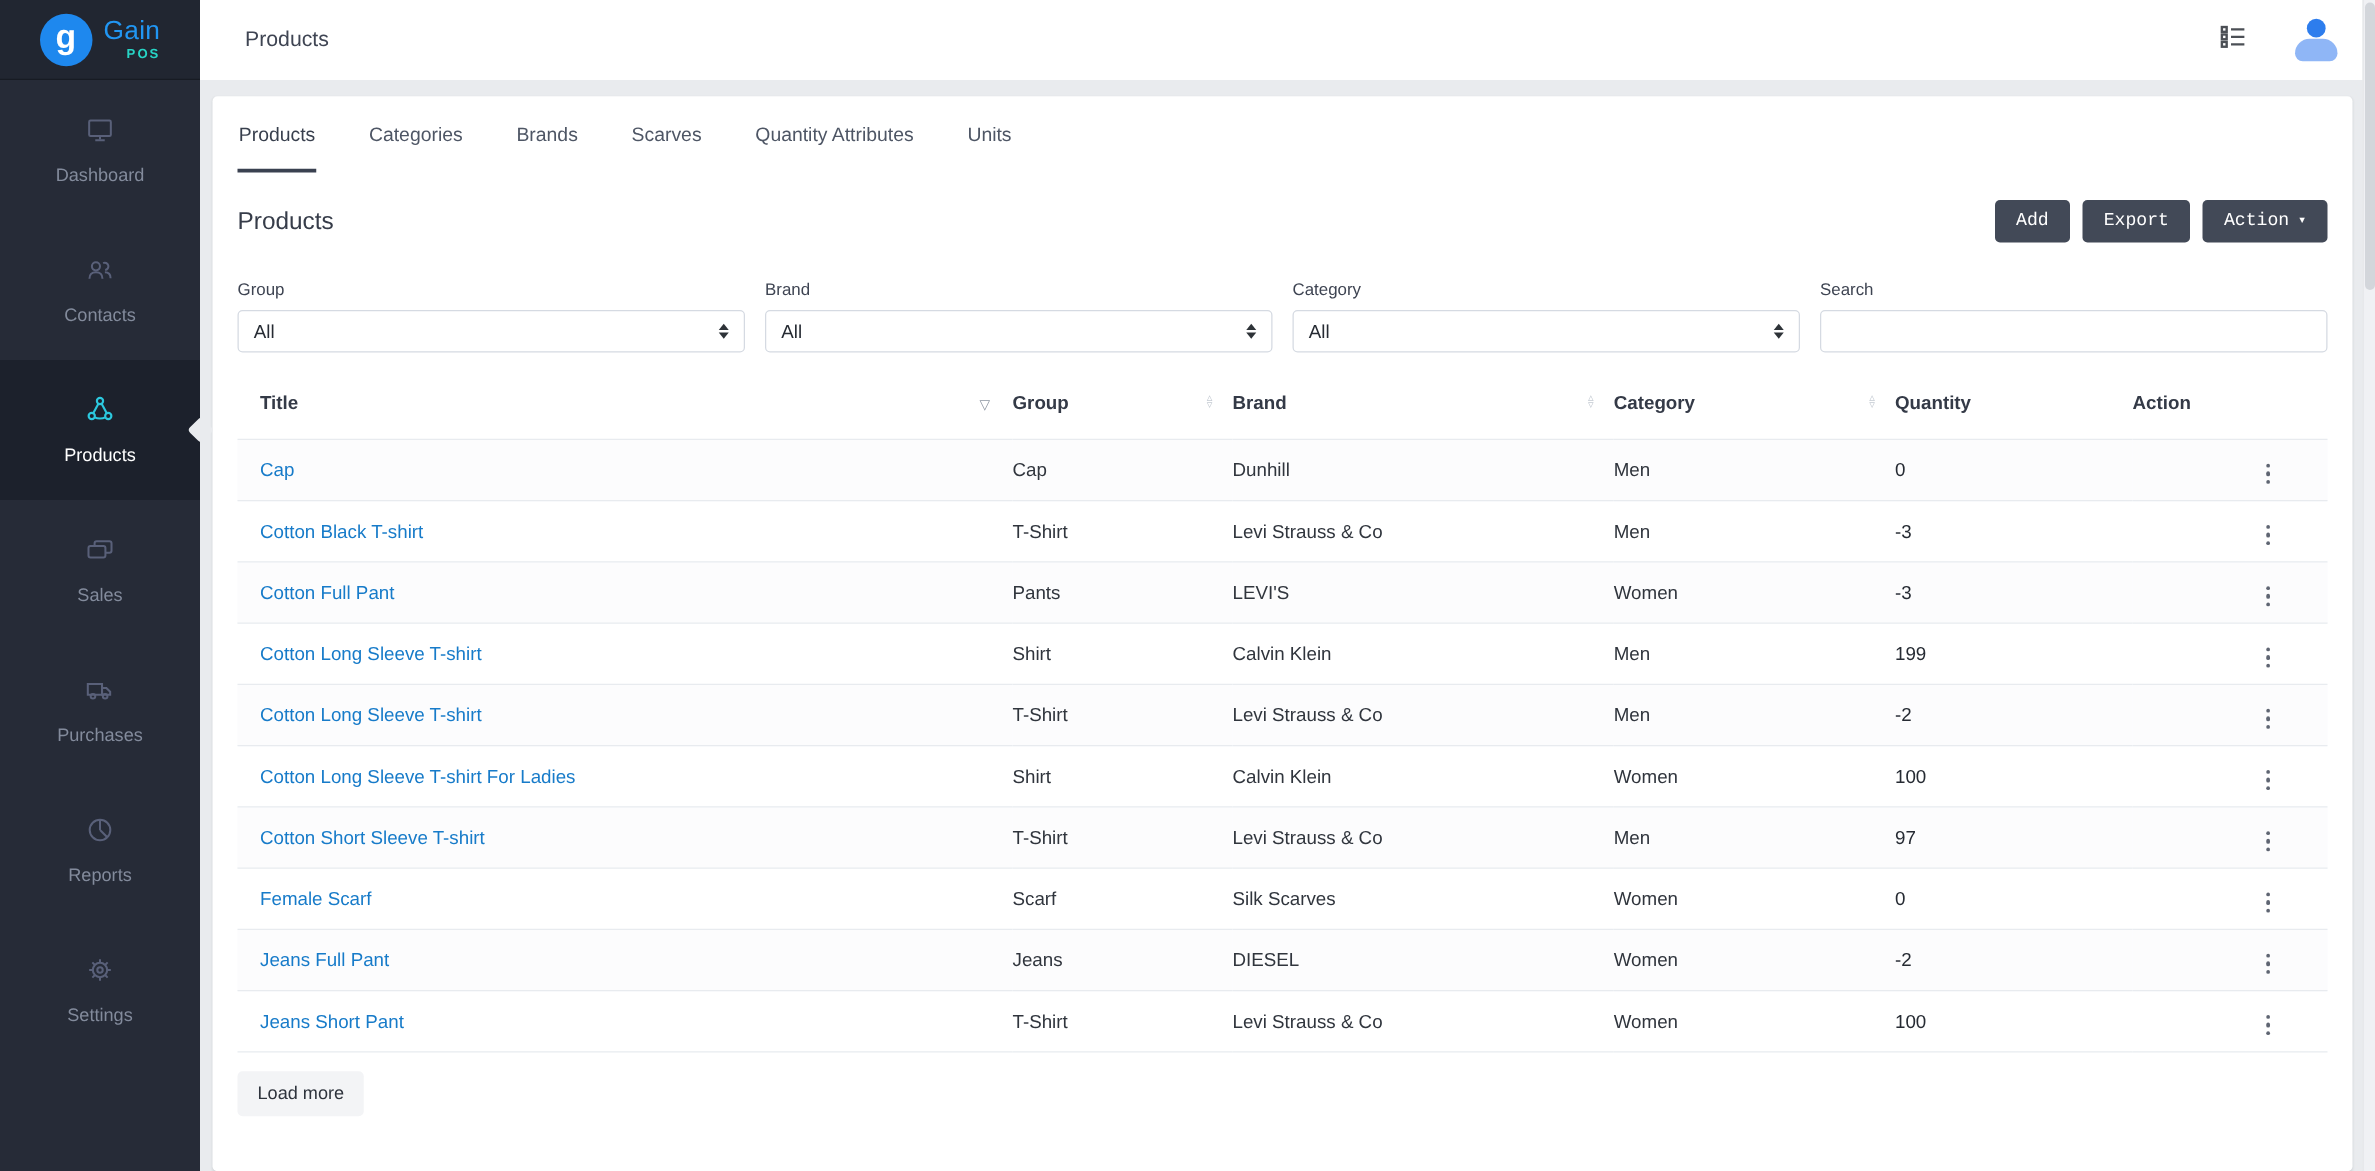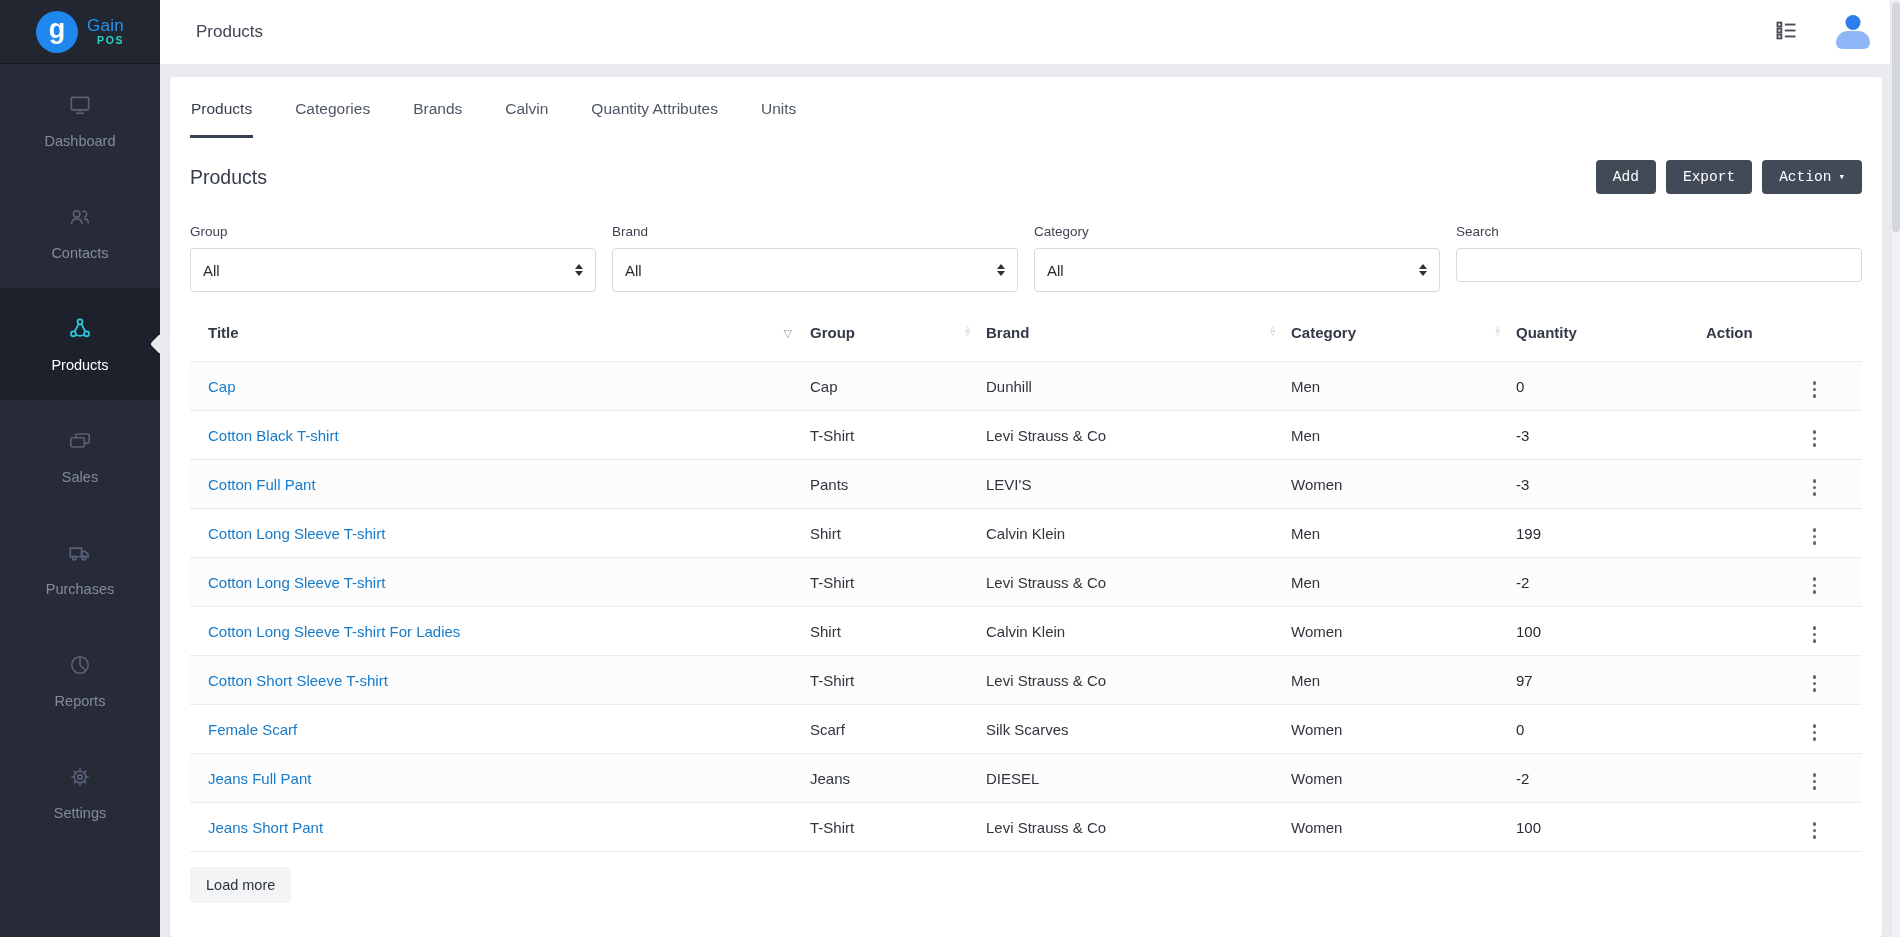--- a/index.html
+++ b/index.html
@@ -7,21 +7,21 @@
   body { font-family:"Liberation Sans", sans-serif; background:#e9ebee; color:#30353d; }
 
   .app { display:flex; width:1900px; height:937px; position:relative; }
 
   
   .sidebar { width:160px; height:937px; background:#262b37; flex:0 0 160px; display:flex; flex-direction:column; }
   .logo-block { height:64px; background:#212631; display:flex; align-items:center; justify-content:center; gap:9px; border-bottom:1px solid rgba(0,0,0,.28); }
   .logo-circle { width:42px; height:42px; border-radius:50%; background:#1e88ee; display:flex; align-items:center; justify-content:center; }
   .logo-circle span { color:#fff; font-size:27px; font-weight:bold; line-height:1; transform:translateY(-2px); }
   .logo-text { display:flex; flex-direction:column; align-items:flex-end; }
-  .logo-text .brand { color:#2196f3; font-size:17px; font-weight:500; letter-spacing:.3px; line-height:1.05; }
+  .logo-text .brand { color:#2196f3; font-size:21px; font-weight:500; letter-spacing:.3px; line-height:1.05; }
   .logo-text .sub { color:#27d4c5; font-size:10.5px; letter-spacing:1.6px; font-weight:bold; }
 
   nav { flex:1; display:flex; flex-direction:column; }
   .nav-item { height:112px; display:flex; flex-direction:column; align-items:center; justify-content:center; gap:11px; color:#838b9c; position:relative; cursor:pointer; }
   .nav-item svg { stroke:#596079; }
   .nav-item .nav-label { font-size:14.5px; }
   .nav-item.active { background:#1c212c; color:#ffffff; }
   .nav-item.active svg { stroke:#2cc8de; }
   .nav-item.active::after { content:""; position:absolute; right:-8px; top:50%; width:15px; height:15px;
      background:#e9ebee; transform:translateY(-50%) rotate(45deg); border-radius:3px; }
@@ -46,21 +46,21 @@
   
   .section-head { display:flex; align-items:center; margin-top:22px; }
   .section-title { font-size:19.5px; color:#363c49; }
   .btn-group { margin-left:auto; display:flex; gap:10px; }
   .btn { background:#424957; color:#fff; border:none; border-radius:4px; font-size:14.5px; padding:9px 17px; font-family:Liberation Mono, monospace; cursor:pointer; }
   .btn .caret { display:inline-block; margin-left:7px; font-size:11px; transform:translateY(-1px); }
 
   
   .filters { display:grid; grid-template-columns:repeat(4, 1fr); gap:16px; margin-top:30px; }
   .filter-label { font-size:13.5px; color:#3e4452; margin-bottom:9px; }
-  .select { height:44px; border:1px solid #d5dae2; border-radius:4px; background:#fff; display:flex; align-items:center; padding:0 12px; font-size:15px; color:#262b33; cursor:pointer; position:relative; }
+  .select { height:34px; border:1px solid #d5dae2; border-radius:4px; background:#fff; display:flex; align-items:center; padding:0 12px; font-size:15px; color:#262b33; cursor:pointer; position:relative; }
   .select .sel-caret { margin-left:auto; display:flex; flex-direction:column; gap:2px; }
   .select .sel-caret i { width:0; height:0; border-left:4px solid transparent; border-right:4px solid transparent; }
   .select .sel-caret i.up { border-bottom:5px solid #2e3338; }
   .select .sel-caret i.down { border-top:5px solid #2e3338; }
   .search-input { height:34px; width:100%; border:1px solid #d5dae2; border-radius:4px; font-size:15px; padding:0 12px; color:#262b33; outline:none; font-family:"Liberation Sans", sans-serif; }
 
   
   table { width:100%; border-collapse:collapse; margin-top:26px; table-layout:fixed; }
   col.c-title{width:620px} col.c-group{width:176px} col.c-brand{width:305px} col.c-cat{width:225px} col.c-qty{width:190px} col.c-act{width:156px}
   th { text-align:left; font-size:15px; color:#343a47; font-weight:bold; padding:6px 0 20px 0; cursor:pointer; }
@@ -201,21 +201,21 @@
       </div>
     </header>
 
     <div class="content">
       <div class="card">
 
         <div class="tabs">
           <div class="tab active">Products</div>
           <div class="tab">Categories</div>
           <div class="tab">Brands</div>
-          <div class="tab">Calvin</div>
+          <div class="tab">Scarves</div>
           <div class="tab">Quantity Attributes</div>
           <div class="tab">Units</div>
         </div>
 
         <div class="section-head">
           <span class="section-title">Products</span>
           <div class="btn-group">
             <button class="btn">Add</button>
             <button class="btn">Export</button>
             <button class="btn"><span>Action</span><span class="caret">▾</span></button>

